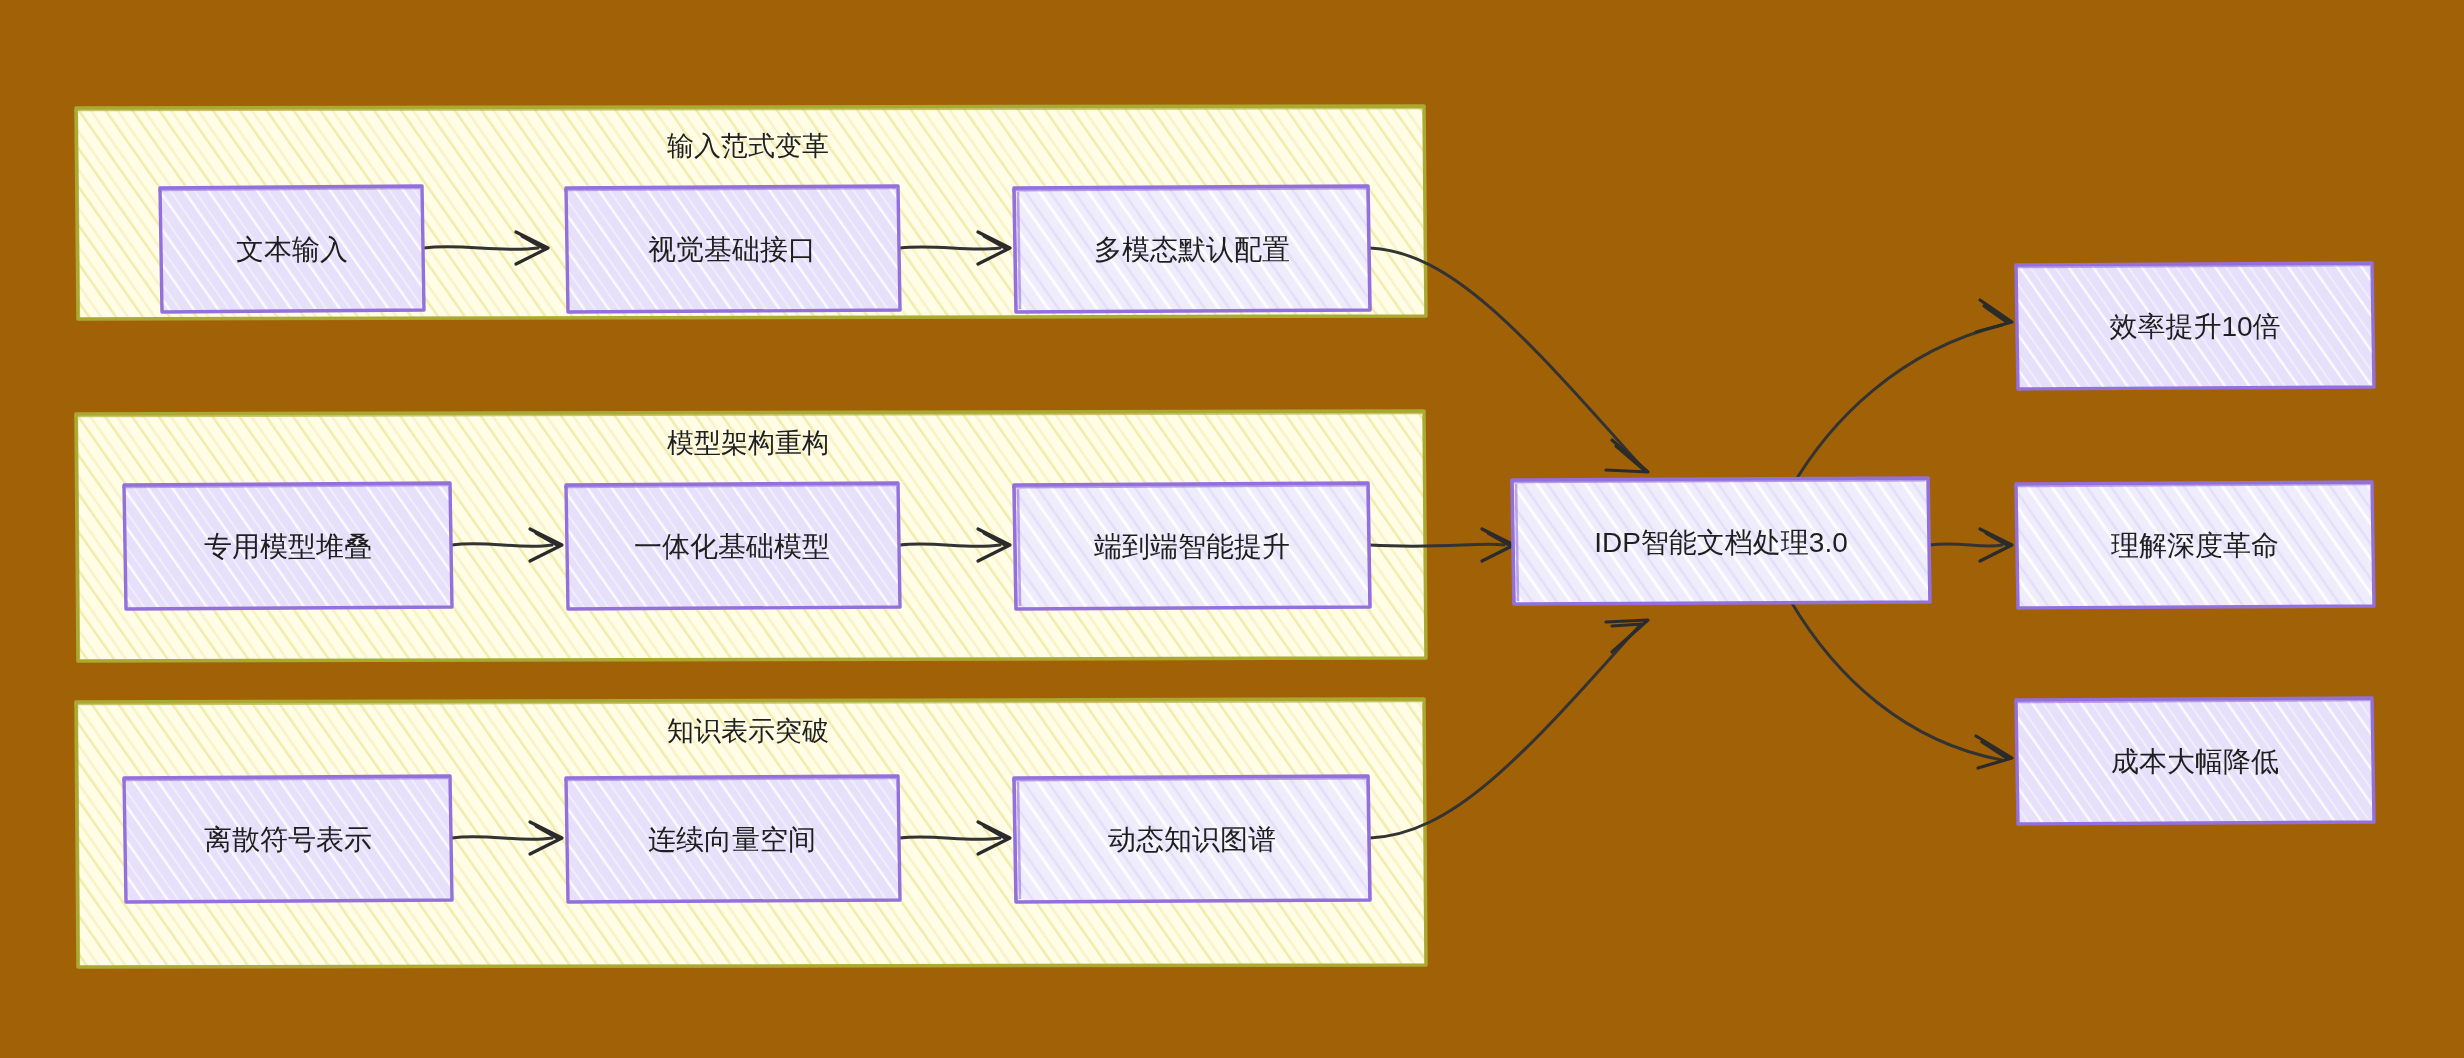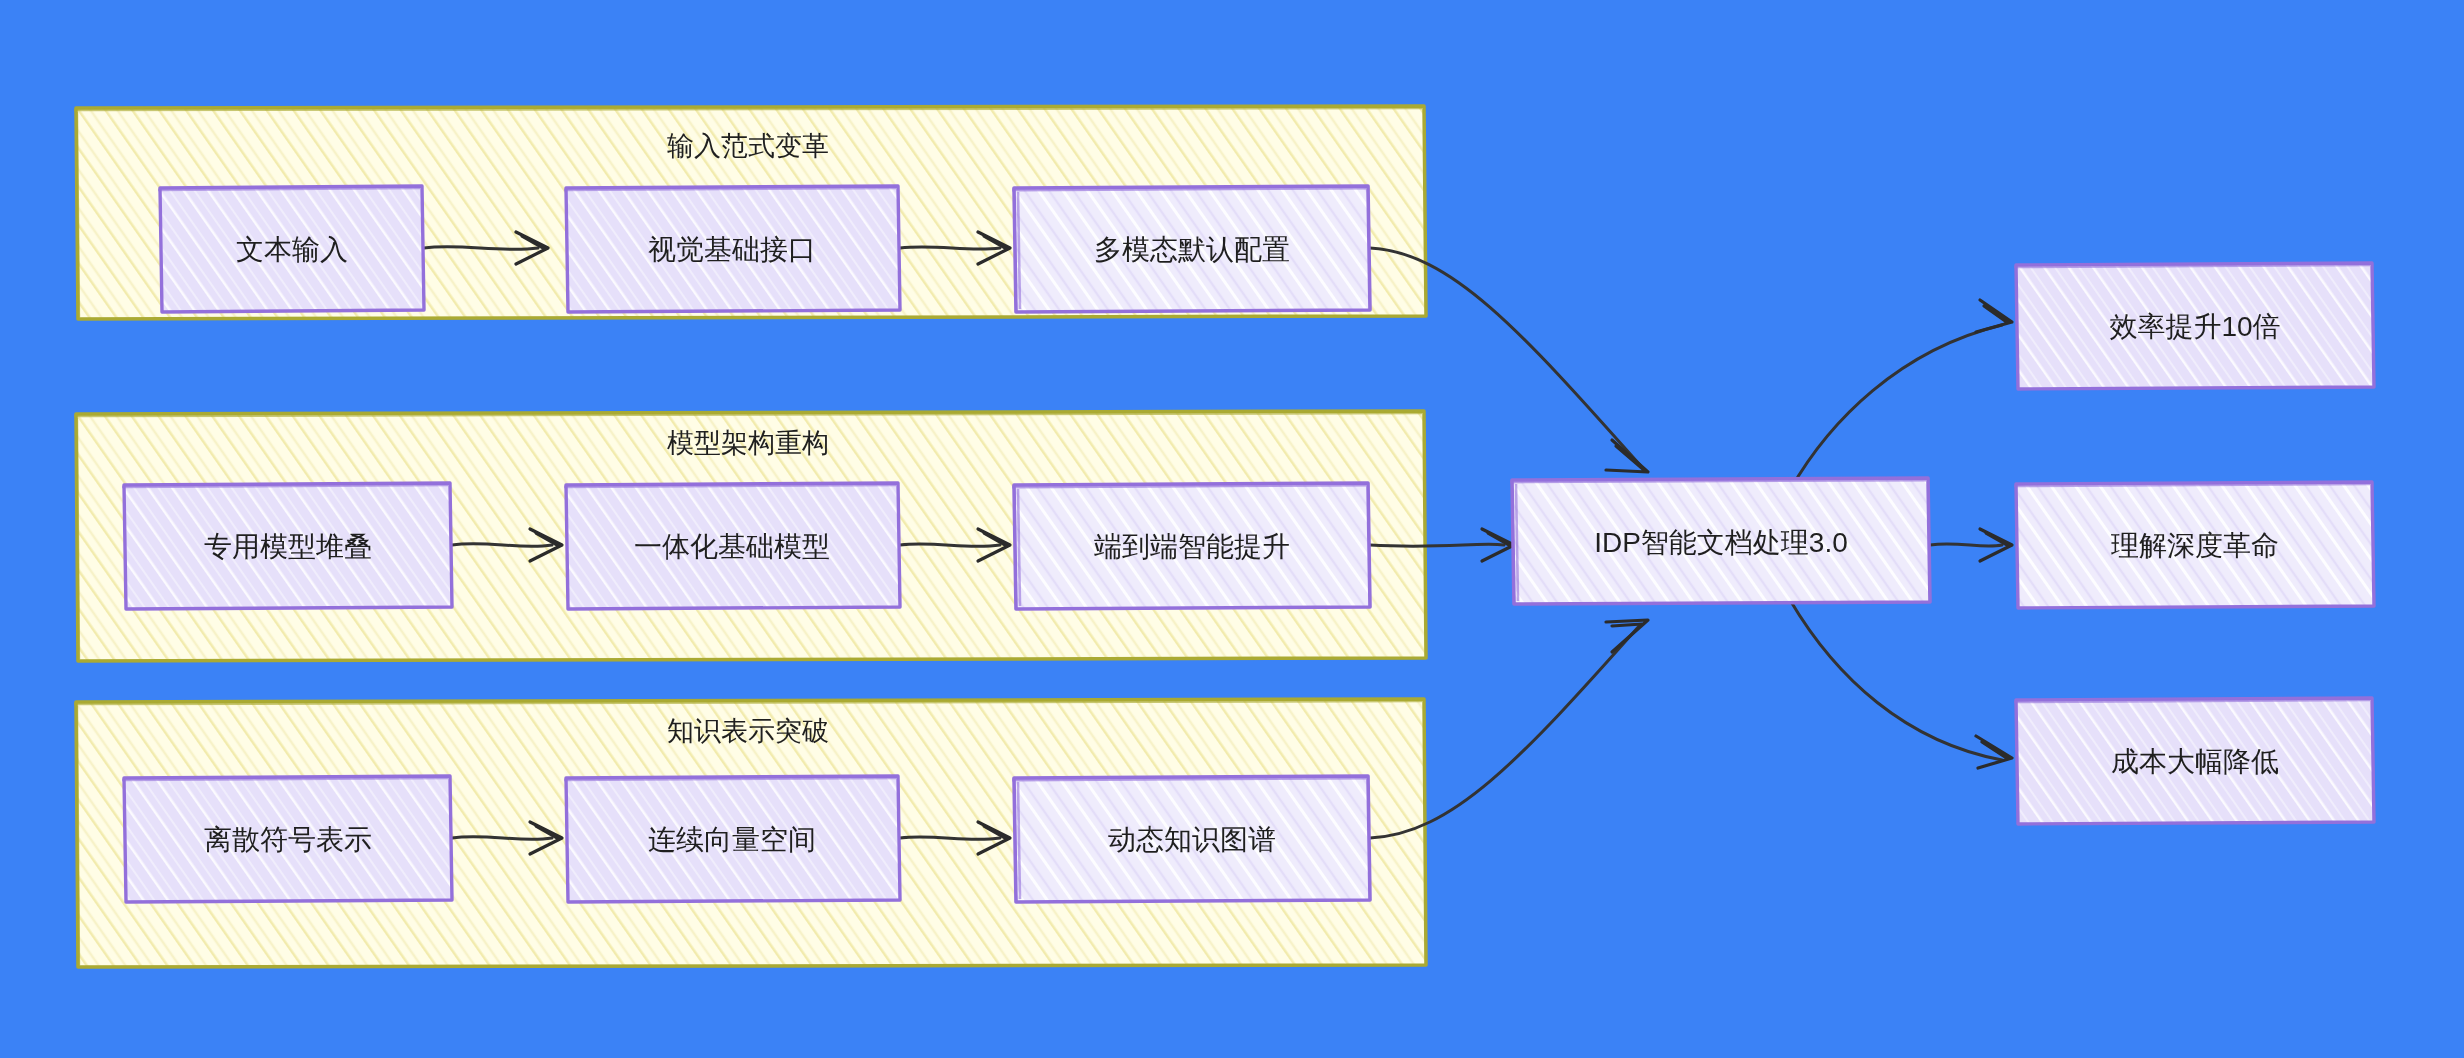--- a/index.html
+++ b/index.html
@@ -6,21 +6,21 @@
   html, body {
     margin: 0;
     padding: 0;
     background: #ffffff;
     font-family: "Liberation Sans", "DejaVu Sans", sans-serif;
   }
   #stage {
     position: relative;
     width: 2464px;
     height: 1058px;
-    background: #3b82f6;
+    background: #a16207;
     overflow: hidden;
   }
   #diagram-svg {
     position: absolute;
     left: 0;
     top: 0;
     width: 2464px;
     height: 1058px;
   }
   text {

